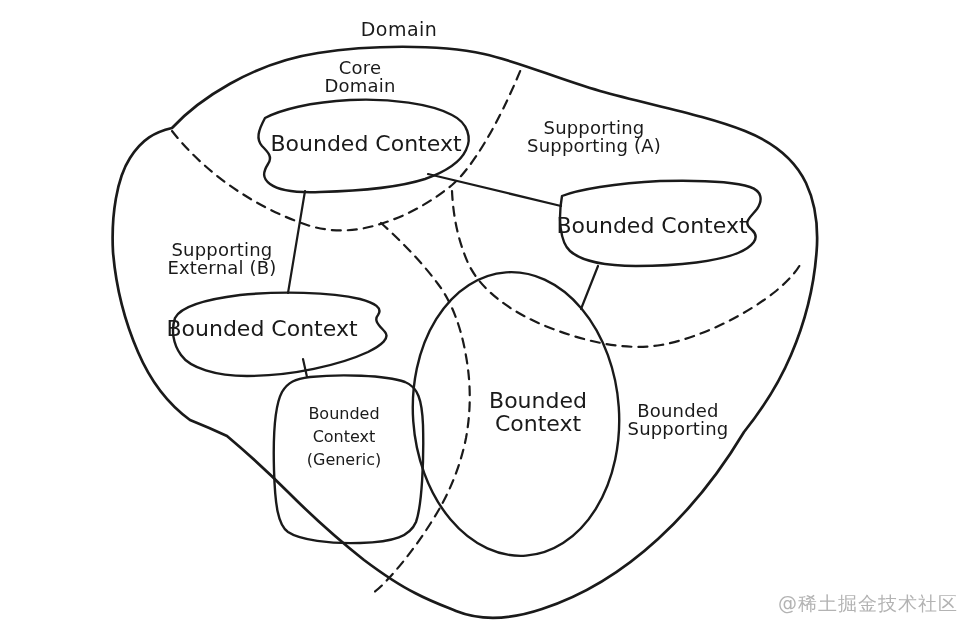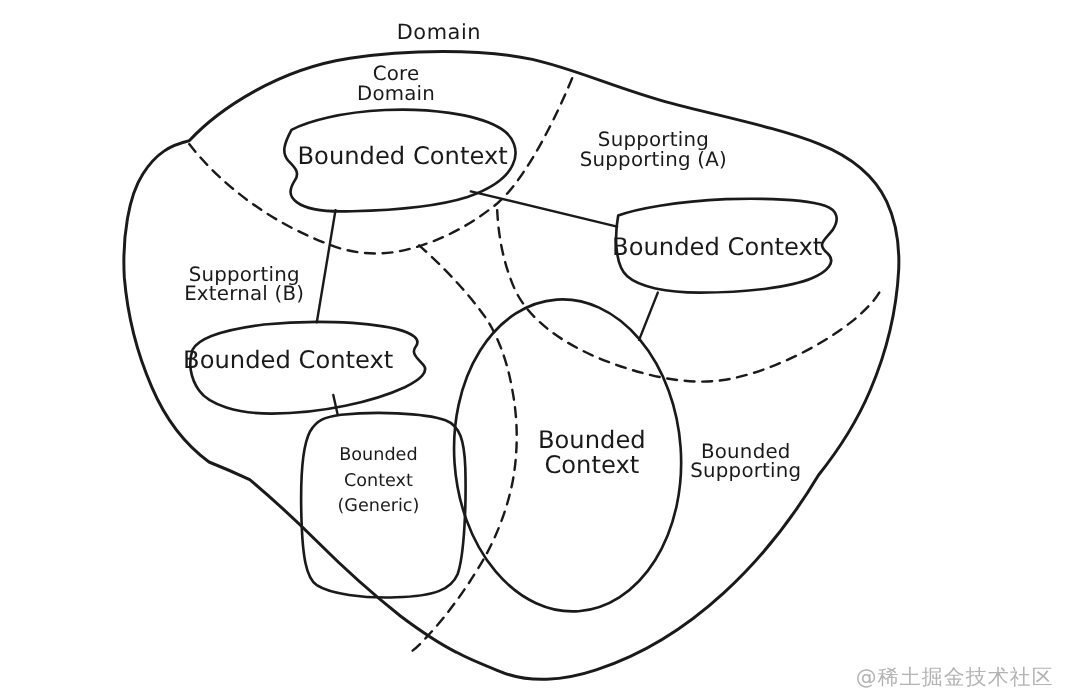--- a/index.html
+++ b/index.html
@@ -176,14 +176,14 @@
     <div>Bounded</div>
     <div>Context</div>
     <div>(Generic)</div>
   </div>
 
   <div class="label lab-bc" style="left:538px; top:412px;">
     <div>Bounded</div>
     <div>Context</div>
   </div>
 
-  <div class="watermark" style="left:868px; top:604px;margin-top:12px;">@稀土掘金技术社区</div>
+  <div class="watermark" style="left:868px; top:604px;">@稀土掘金技术社区</div>
 </div>
 
 </body></html>

